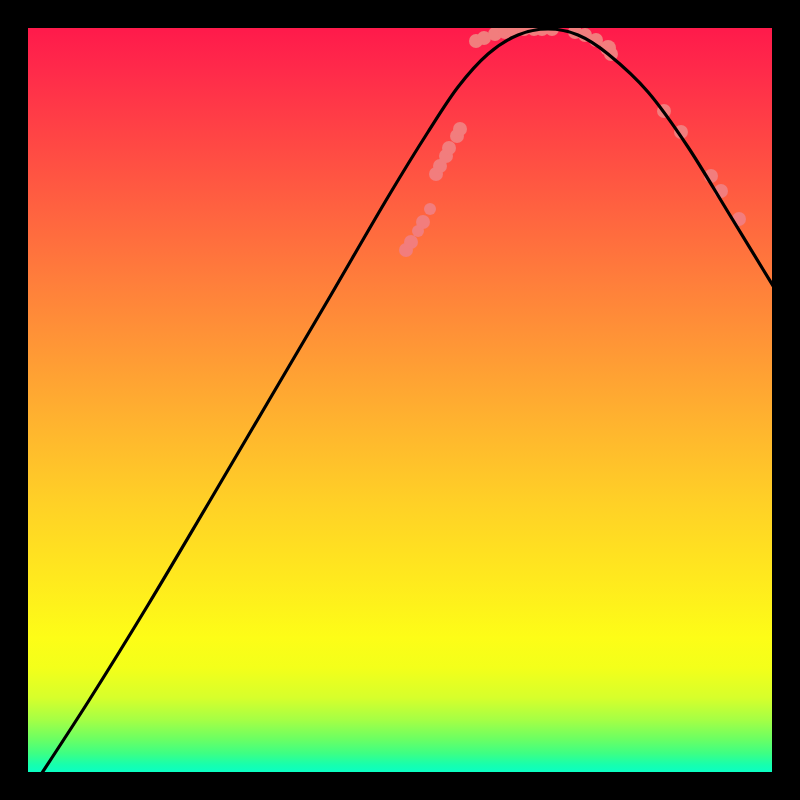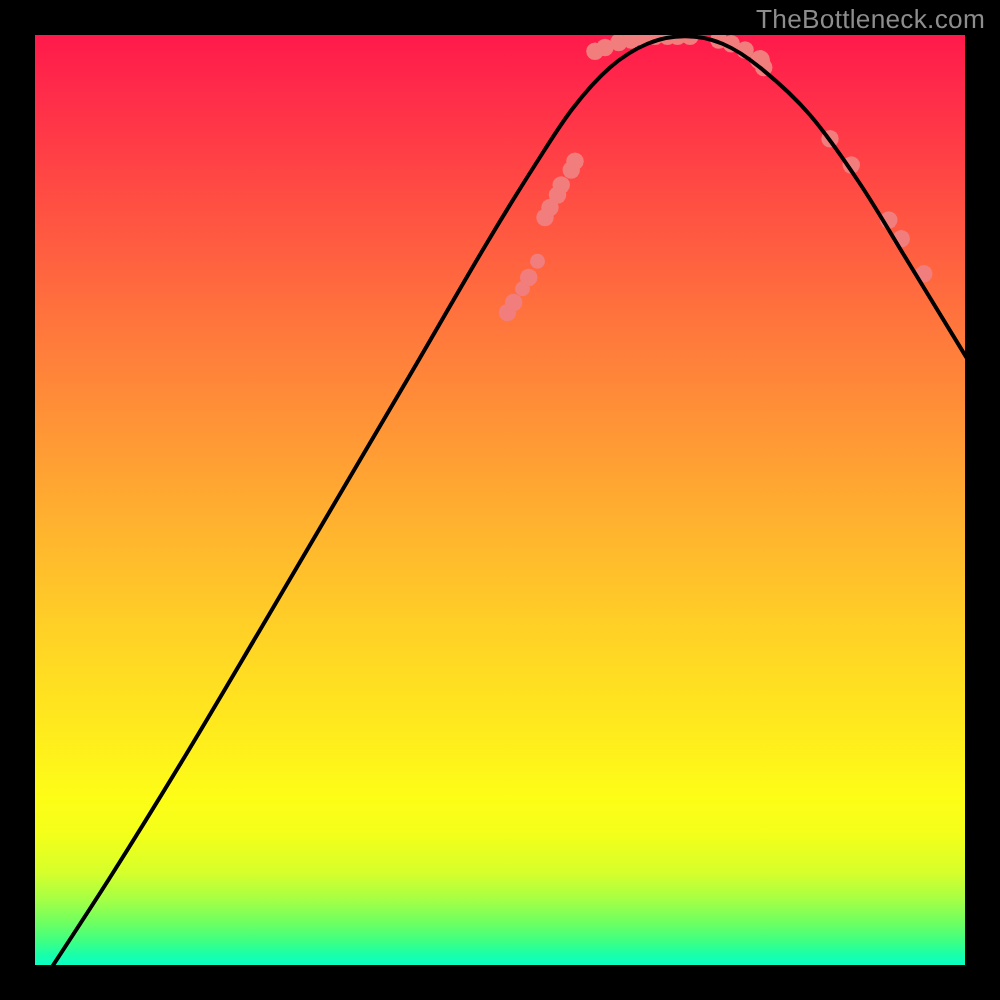--- a/index.html
+++ b/index.html
@@ -100,14 +100,13 @@
           <circle cx="583" cy="26" r="7" fill="#f27d7d"></circle>
           <circle cx="636" cy="83" r="7" fill="#f27d7d"></circle>
           <circle cx="653" cy="104" r="7" fill="#f27d7d"></circle>
           <circle cx="683" cy="148" r="7" fill="#f27d7d"></circle>
           <circle cx="693" cy="163" r="7" fill="#f27d7d"></circle>
           <circle cx="711" cy="191" r="7" fill="#f27d7d"></circle>
         </g>
       <path fill="none" stroke="#000000" stroke-width="3.2" stroke-linecap="round" stroke-linejoin="round" d="M -5 774 C 5.8 757.3, 39.2 706.8, 60.0 674.0 C 80.8 641.2, 100.0 610.0, 120.0 577.0 C 140.0 544.0, 160.0 509.8, 180.0 476.0 C 200.0 442.2, 220.0 408.0, 240.0 374.0 C 260.0 340.0, 280.0 306.2, 300.0 272.0 C 320.0 237.8, 343.3 197.0, 360.0 169.0 C 376.7 141.0, 388.3 122.3, 400.0 104.0 C 411.7 85.7, 420.0 72.0, 430.0 59.0 C 440.0 46.0, 450.0 34.7, 460.0 26.0 C 470.0 17.3, 480.0 11.2, 490.0 7.0 C 500.0 2.8, 510.0 1.0, 520.0 1.0 C 530.0 1.0, 540.0 2.8, 550.0 7.0 C 560.0 11.2, 568.3 16.5, 580.0 26.0 C 591.7 35.5, 606.7 48.5, 620.0 64.0 C 633.3 79.5, 646.7 99.0, 660.0 119.0 C 673.3 139.0, 685.0 159.5, 700.0 184.0 C 715.0 208.5, 741.7 252.3, 750.0 266.0 "></path>
     </svg>
   </div>
-  <div class="watermark">TheBottleneck.com</div>
 </div>
 
 </body></html>

